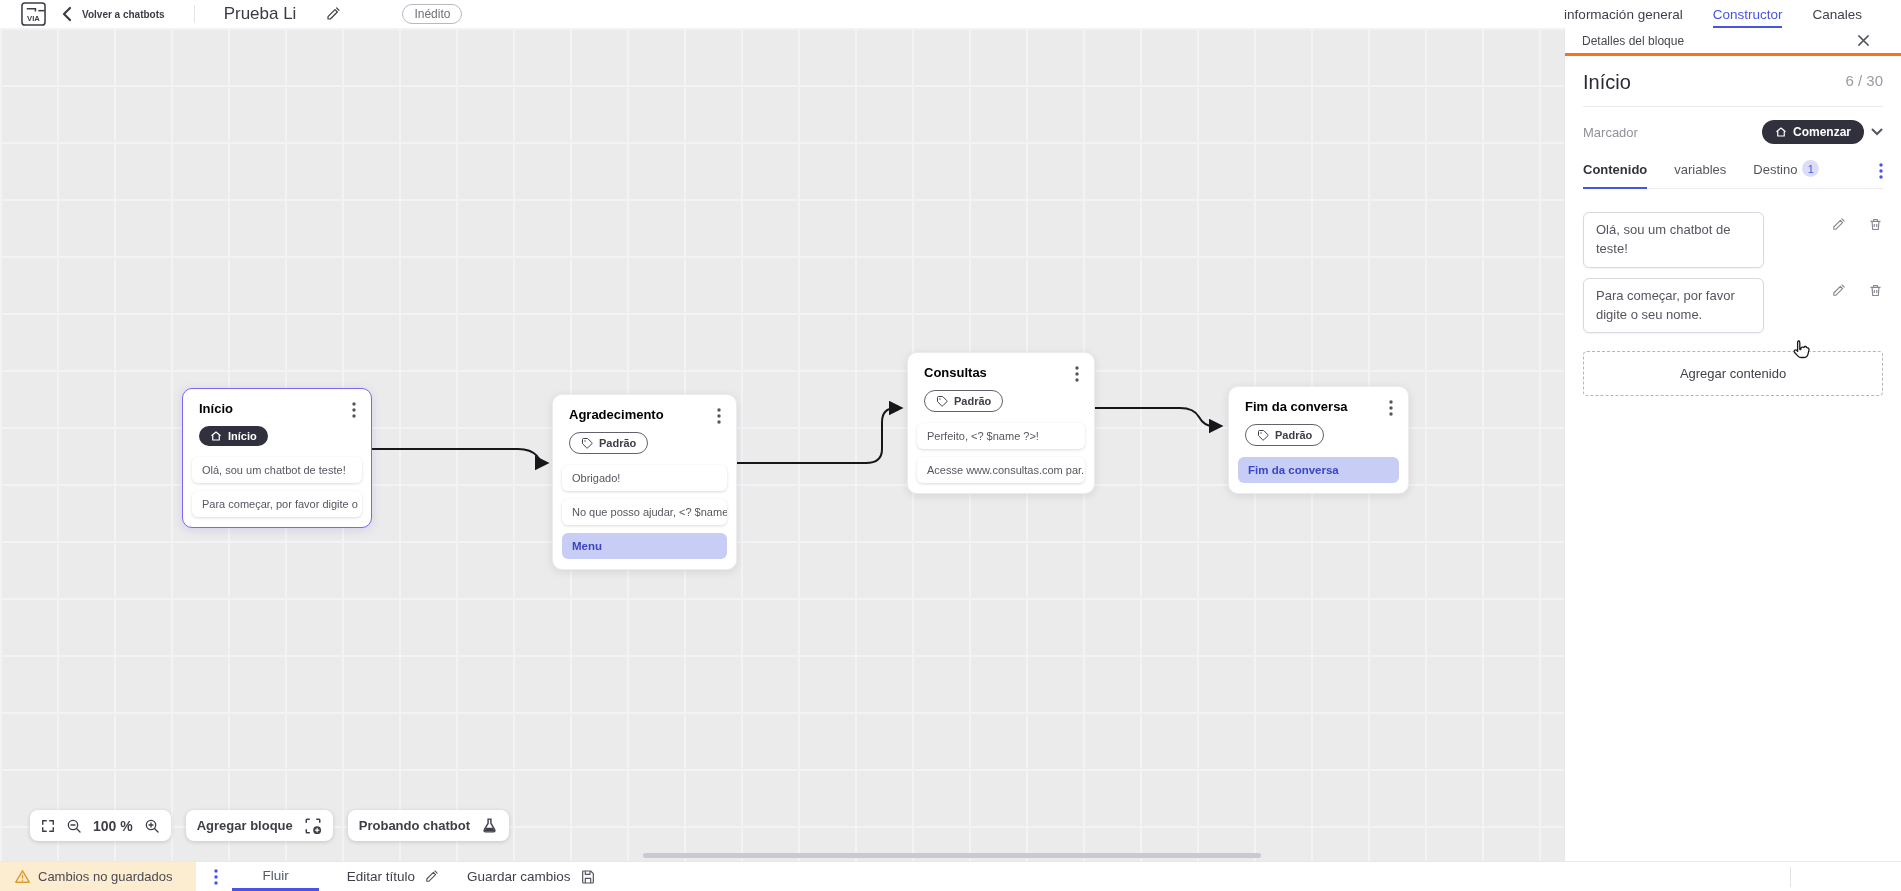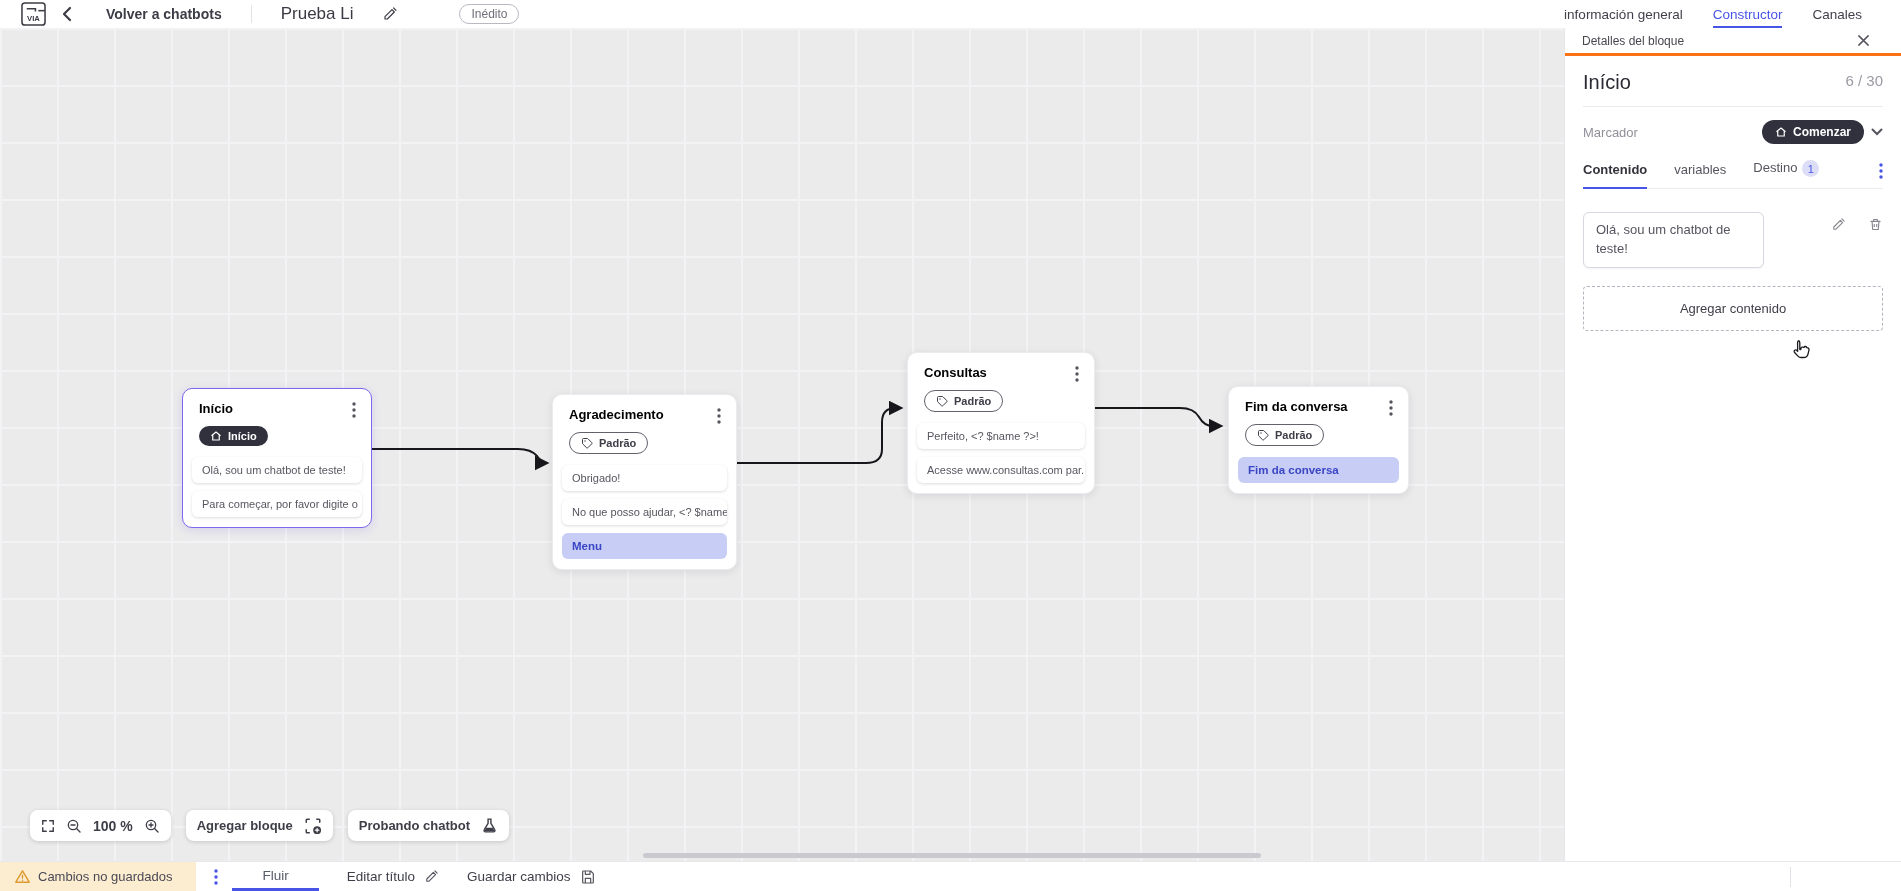--- a/index.html
+++ b/index.html
@@ -4,21 +4,21 @@
 <style>
   * { margin:0; padding:0; box-sizing:border-box; }
   html,body { width:1901px; height:891px; }
   body { font-family:"Liberation Sans", sans-serif; background:#fff; overflow:hidden; }
   .app { position:relative; width:1901px; height:891px; display:flex; flex-direction:column; }
 
   
   .topbar { height:28px; background:#fff; display:flex; align-items:center; padding-left:20px; position:relative; flex:0 0 auto; }
   .topbar-left { display:flex; align-items:center; gap:15px; }
   .back-group { display:flex; align-items:center; gap:10px; }
-  .back-label { font-size:14px; font-weight:700; color:#3c3c46;margin-left:24px; }
+  .back-label { font-size:10px; font-weight:700; color:#3c3c46; }
   .tb-divider { width:1px; height:18px; background:#e3e3e8; margin:0 14px; }
   .bot-title { font-size:17px; color:#3a3a44; }
   .edit-title-ic { margin-left:14px; display:flex; }
   .status-pill { margin-left:46px; font-size:12px; color:#6f6f7a; border:1px solid #b9b9c2; border-radius:999px; padding:2px 11px; }
   .topbar-right { position:absolute; right:39px; top:0; height:100%; display:flex; align-items:stretch; gap:30px; }
   .top-tab { display:flex; align-items:center; font-size:13.5px; color:#3f3f4a; border-bottom:2px solid transparent; padding-top:2px; cursor:pointer; }
   .top-tab.active { color:#4754e6; font-weight:400; border-bottom-color:#4754e6; }
 
   
   .main { flex:1 1 auto; display:flex; min-height:0; }
@@ -65,21 +65,21 @@
                  padding:15px 0 12px; border-bottom:1px solid #e9e9ee; }
   .p-title { font-size:20px; font-weight:500; color:#2a2a33; }
   .p-counter { font-size:15px; color:#9a9aa4; padding-bottom:5px; }
   .p-marker-row { display:flex; justify-content:space-between; align-items:center; margin-top:13px; }
   .p-marker-label { font-size:13px; color:#90909a; }
   .marker-select { display:flex; align-items:center; gap:7px; cursor:pointer; }
   .marker-pill { display:inline-flex; align-items:center; gap:6px; background:#31313e; color:#fff;
                  font-size:12px; font-weight:700; border-radius:999px; padding:5px 13px; }
   .p-tabs { display:flex; align-items:flex-end; gap:27px; margin-top:16px; border-bottom:1px solid #ececf0; }
   .p-tab { font-size:13px; color:#55555f; padding-bottom:10px; border-bottom:2px solid transparent;
-           margin-bottom:-1px; display:flex; align-items:flex-start; gap:5px; cursor:pointer; }
+           margin-bottom:-1px; display:flex; align-items:flex-end; gap:5px; cursor:pointer; }
   .p-tab.active { color:#33333c; font-weight:700; border-bottom-color:#4754e6; }
   .num-badge { background:#dcdef8; color:#4754e6; width:17px; height:17px; border-radius:50%;
                font-size:11px; display:flex; align-items:center; justify-content:center; }
   .p-tabs-kebab { margin-left:auto; padding-bottom:9px; color:#4754e6; display:flex; cursor:pointer; }
   .p-content { margin-top:23px; display:flex; flex-direction:column; gap:10px; }
   .content-row { display:flex; align-items:flex-start; }
   .content-box { width:181px; border:1px solid #d8d8e0; border-radius:6px; background:#fff;
                  padding:8px 12px; font-size:13px; color:#55555f; line-height:1.45;
                  box-shadow:0 1px 2px rgba(20,20,30,.05); }
   .row-icons { margin-left:auto; display:flex; gap:22px; padding-top:5px; color:#86868f; }
@@ -361,20 +361,37 @@
                   </svg>
               </span>
               <span>
                 <svg width="15" height="15" viewBox="0 0 24 24" fill="none" stroke="currentColor" stroke-width="1.8" stroke-linejoin="round">
                     <path d="M4 7h16M9 7V4h6v3M6.5 7l1 13h9l1-13"></path>
                     <path d="M10 11v5M14 11v5"></path>
                   </svg>
               </span>
             </div>
           </div>
+          <div class="content-row">
+            <div class="content-box">Para começar, por favor digite o seu nome.</div>
+            <div class="row-icons">
+              <span>
+                <svg width="15" height="15" viewBox="0 0 24 24" fill="none" stroke="currentColor" stroke-width="1.8">
+                    <path d="M15 5.5l3.5 3.5L8 19.5H4.5V16z" stroke-linejoin="round"></path>
+                    <path d="M17.5 3l3.5 3.5" stroke-linecap="round"></path>
+                  </svg>
+              </span>
+              <span>
+                <svg width="15" height="15" viewBox="0 0 24 24" fill="none" stroke="currentColor" stroke-width="1.8" stroke-linejoin="round">
+                    <path d="M4 7h16M9 7V4h6v3M6.5 7l1 13h9l1-13"></path>
+                    <path d="M10 11v5M14 11v5"></path>
+                  </svg>
+              </span>
+            </div>
+          </div>
         </div>
         <button class="add-content-btn">Agregar contenido</button>
       </div>
       <span class="cursor-hand">
         <svg width="24" height="26" viewBox="0 0 24 26">
           <path d="M9.2 2.8c.9 0 1.6.7 1.6 1.6v7l.9.2.3-1.3c.2-.9 1.1-1.4 1.9-1.1l1 .3c.2-.7.9-1.1 1.7-1 .7.1 1.1.6 1.2 1.1l.9.2c.9.2 1.5 1.1 1.3 2l-1 4.3c-.5 2-2.3 3.4-4.3 3.4h-2.6c-1.2 0-2.3-.5-3.1-1.4l-3.4-3.6c-.6-.6-.6-1.6.1-2.2.6-.5 1.5-.5 2 .1l.9 1V4.4c0-.9.7-1.6 1.6-1.6z" fill="#fff" stroke="#1b1b1f" stroke-width="1.3" stroke-linejoin="round"></path>
         </svg>
       </span>
     </aside>
   </div>

